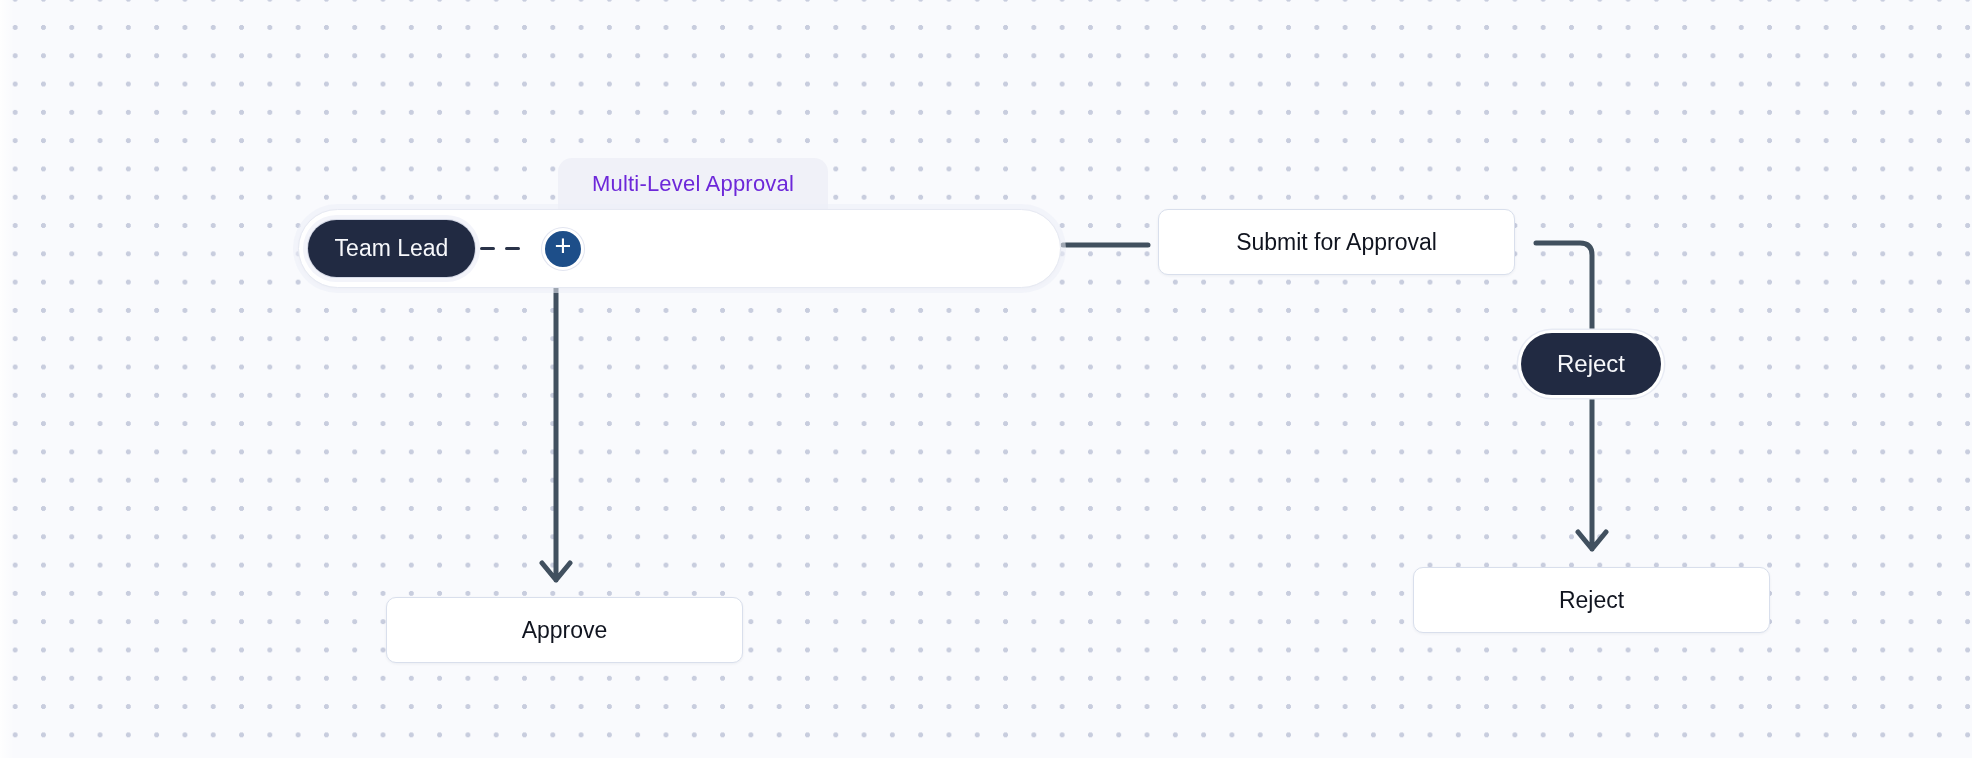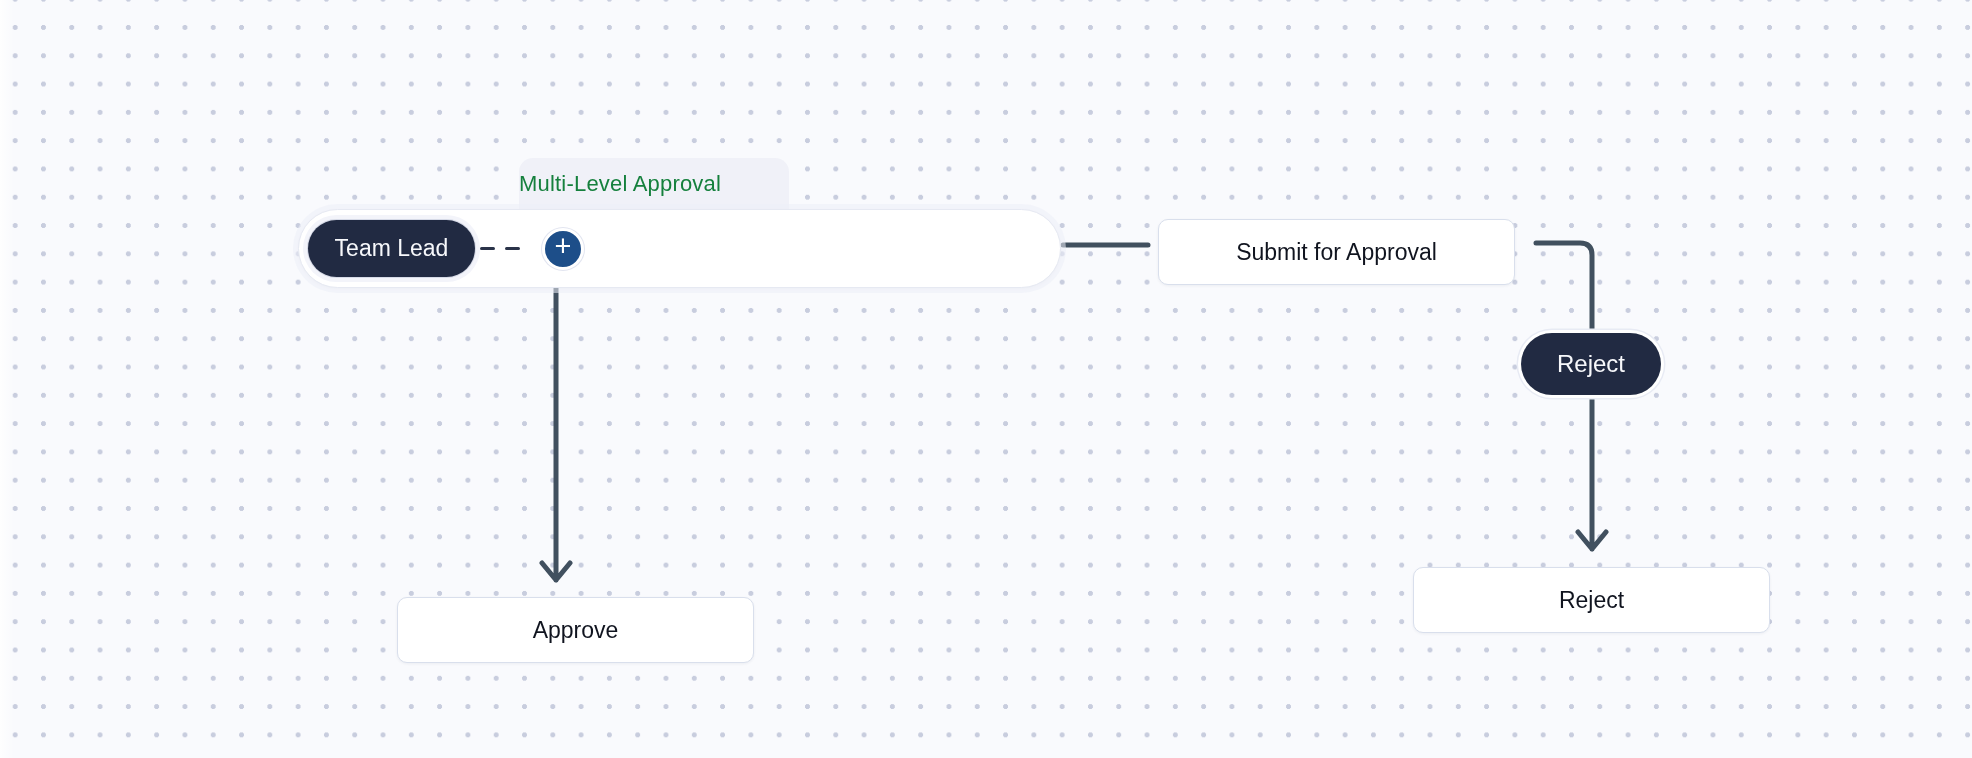--- a/index.html
+++ b/index.html
@@ -20,24 +20,24 @@
     position:absolute;left:0;top:0;bottom:0;width:14px;
     background:linear-gradient(to right,rgba(255,255,255,.85),rgba(255,255,255,0));
     pointer-events:none;
   }
   
   svg.edges{position:absolute;inset:0;z-index:1;}
   svg.edges path{fill:none;stroke:#41505f;stroke-width:5;stroke-linecap:round;stroke-linejoin:round;}
 
   
   .group-tab{
-    position:absolute;left:519px;top:158px;width:270px;height:52px;z-index:2;
+    position:absolute;left:558px;top:158px;width:270px;height:52px;z-index:2;
     background:#f0f1f8;border-radius:14px 14px 0 0;
-    display:flex;align-items:center;
-    font-size:22px;color:#15803d;letter-spacing:.2px;
+    display:flex;align-items:center;justify-content:center;
+    font-size:22px;color:#6d28d9;letter-spacing:.2px;
   }
   .group-body{
     position:absolute;left:298px;top:209px;width:763px;height:79px;z-index:3;
     background:#ffffff;border:1.5px solid #e6e9f2;border-radius:41px;
     box-sizing:border-box;
     display:flex;align-items:center;padding-left:9px;
     box-shadow:0 0 0 5px rgba(237,239,247,.55),0 1px 3px rgba(20,30,60,.05);
   }
   .pill{
     height:57px;border-radius:29px;background:#212a42;color:#f7f8fb;
@@ -60,23 +60,23 @@
   .add-btn span{position:relative;top:-2px;}
 
   
   .node{
     position:absolute;z-index:3;width:357px;height:66px;box-sizing:border-box;
     background:#ffffff;border:1.5px solid #d9dfec;border-radius:10px;
     display:flex;align-items:center;justify-content:center;
     font-size:23px;color:#10141f;
     box-shadow:0 1px 3px rgba(20,30,60,.06);
   }
-  .node.submit{left:1158px;top:219px;}
+  .node.submit{left:1158px;top:209px;}
   .node.reject{left:1413px;top:567px;}
-  .node.approve{left:397px;top:597px;}
+  .node.approve{left:386px;top:597px;}
 
   
   .edge-label{
     position:absolute;z-index:4;left:1521px;top:333px;width:140px;height:62px;
     background:#212a42;border-radius:31px;box-sizing:border-box;
     display:flex;align-items:center;justify-content:center;
     color:#f7f8fb;font-size:24px;
     box-shadow:0 0 0 3px #ffffff,0 0 0 4.5px #e8ebf4;
   }
 </style>

